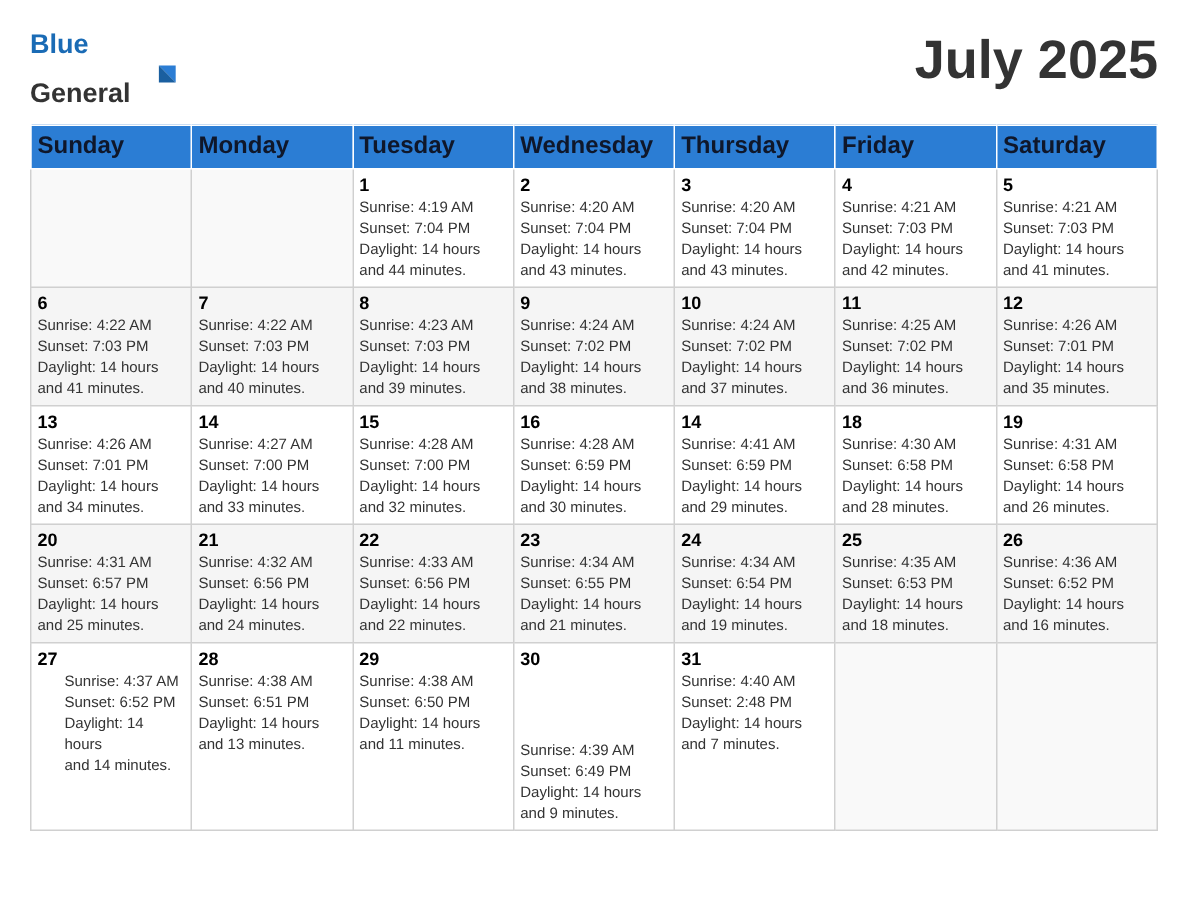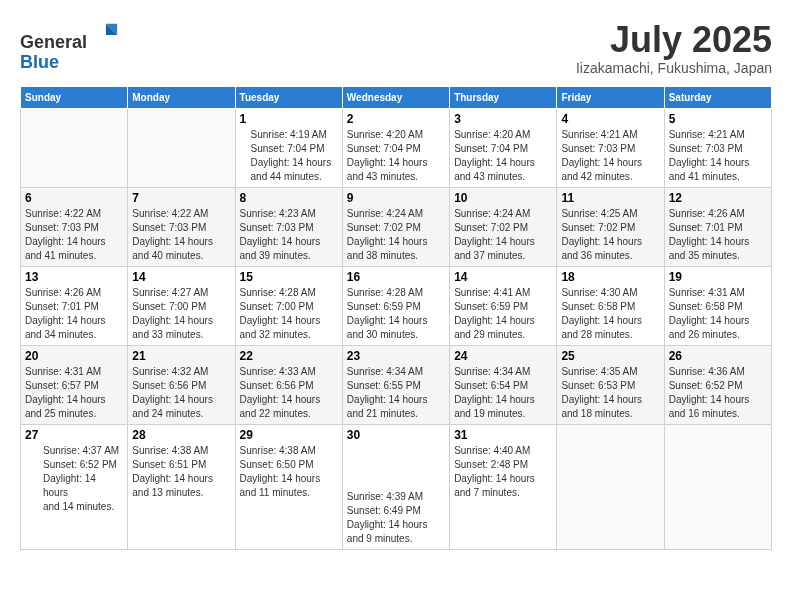--- a/index.html
+++ b/index.html
@@ -45,24 +45,24 @@
       font-size: 14px;
       color: #555;
     }
     .calendar {
       width: 100%;
       border-collapse: collapse;
       font-size: 10.5px;
     }
     .calendar th {
       background-color: #2b7dd4;
-      color: #ffffff;
+      color: #0f172a;
       padding: 5px 4px;
       text-align: left;
-      font-size: 10px;
+      font-size: 16px;
       font-weight: bold;
       border: 1px solid #fff;
     }
     .calendar td {
       border: 1px solid #d0d0d0;
       vertical-align: top;
       padding: 3px 4px;
       width: calc(100% / 7);
       min-height: 80px;
       background: #fff;
@@ -83,33 +83,32 @@
     }
     .empty { background: #f9f9f9 !important; }
   </style>
 </head>
 <body>
 
 <div class="header">
   <div class="logo">
     <div>
       <div class="logo-text">
+        <span class="logo-blue">Blue</span>
+      </div>
+      <div class="logo-text">
         <span class="logo-general">General</span><svg class="logo-icon" viewBox="0 0 30 30">
             <polygon points="16,4 28,4 28,16" fill="#2b7dd4"></polygon>
             <polygon points="16,4 28,16 16,16" fill="#1a5fa0"></polygon>
           </svg>
       </div>
-      <div class="logo-text">
-        <span class="logo-blue">Blue</span>
-      </div>
     </div>
   </div>
   <div class="title-block">
     <div class="month-title">July 2025</div>
-    <div class="location">Iizakamachi, Fukushima, Japan</div>
   </div>
 </div>
 
 <table class="calendar">
   <thead>
     <tr id="weekday-header">
         <th>Sunday</th>
         <th>Monday</th>
         <th>Tuesday</th>
         <th>Wednesday</th>
@@ -117,21 +116,21 @@
         <th>Friday</th>
         <th>Saturday</th>
       </tr>
   </thead>
   <tbody id="calendar-body">
       <tr>
         <td class="empty"></td>
         <td class="empty"></td>
         <td>
           <span class="day-num">1</span>
-          <div class="day-info" style="white-space: pre-line; margin-left: 11px;">Sunrise: 4:19 AM
+          <div class="day-info" style="white-space: pre-line;">Sunrise: 4:19 AM
 Sunset: 7:04 PM
 Daylight: 14 hours
 and 44 minutes.</div>
         </td>
         <td>
           <span class="day-num">2</span>
           <div class="day-info" style="white-space: pre-line;">Sunrise: 4:20 AM
 Sunset: 7:04 PM
 Daylight: 14 hours
 and 43 minutes.</div>

